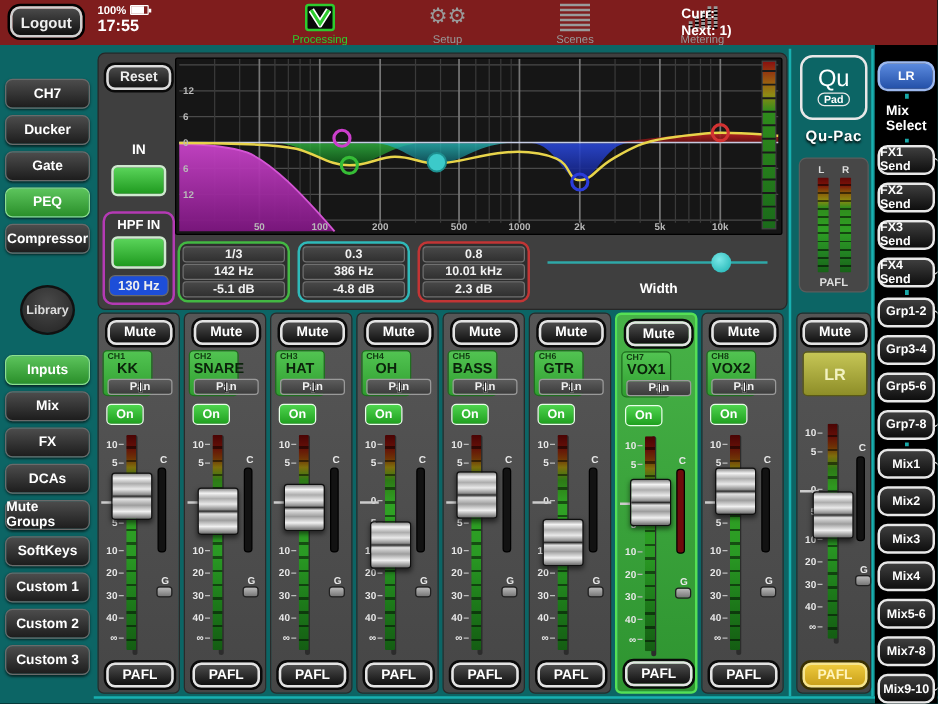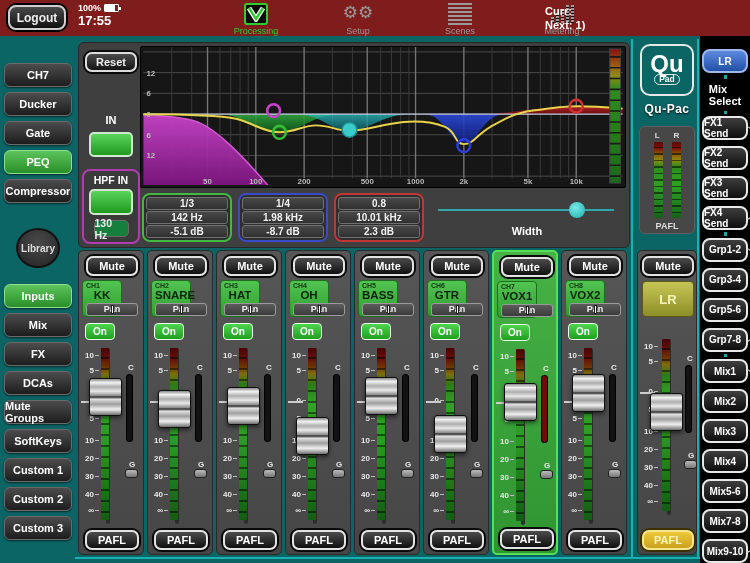--- a/index.html
+++ b/index.html
@@ -50,21 +50,21 @@
     border-radius:6px;display:flex;padding:3px;}
   .left-controls{width:62px;display:flex;flex-direction:column;align-items:center;position:relative;}
   .reset-btn{margin-top:6px;width:52px;height:21px;background:linear-gradient(#4a4a4a,#141414);border:2px solid #dcdcdc;
     border-radius:7px;box-shadow:0 0 0 2px #0a0a0a;color:#eee;font-size:11px;font-weight:bold;display:flex;align-items:center;justify-content:center;}
   .in-label{margin-top:42px;color:#fff;font-size:11px;font-weight:bold;}
   .btn-green-sq{width:44px;height:26px;margin-top:6px;background:linear-gradient(#5ad45a,#1f9a1f);border:2px solid #cfe9cf;border-radius:5px;}
   .hpf-box{margin-top:12px;width:58px;border:2px solid #b43ab4;border-radius:8px;background:#3a3a3a;
     display:flex;flex-direction:column;align-items:center;padding:3px 0 5px;}
   .hpf-box .hlab{color:#fff;font-size:10.5px;font-weight:bold;}
   .hpf-box .btn-green-sq{margin-top:3px;}
-  .hpf-val{margin-top:5px;width:35px;height:17px;background:#15803d;border:1px solid #6a6a6a;border-radius:5px;
+  .hpf-val{margin-top:5px;width:48px;height:17px;background:#1d4ed8;border:1px solid #6a6a6a;border-radius:5px;
     color:#eee;font-size:10.5px;font-weight:bold;display:flex;align-items:center;justify-content:center;}
 
   .eq-wrap{flex:1;display:flex;flex-direction:column;}
   .eq-svg{background:#161616;border:1px solid #000;border-radius:2px;}
   .band-row{height:56px;display:flex;align-items:center;padding:5px 2px 2px 2px;gap:6px;}
   .band-btn{width:90px;height:49px;border:2px solid #888;border-radius:8px;background:#2e2e2e;
     display:flex;flex-direction:column;gap:1px;padding:2px;}
   .band-cell{flex:1;background:linear-gradient(#484848,#303030);border:1px solid #707070;border-radius:3px;
     color:#f0f0f0;font-size:10px;font-weight:bold;display:flex;align-items:center;justify-content:center;line-height:1;}
   .width-zone{flex:1;position:relative;height:49px;}
@@ -109,21 +109,21 @@
   .gbtn{position:absolute;left:46px;top:123px;width:13px;height:9px;background:linear-gradient(#bbb,#777);border:1px solid #222;border-radius:3px;}
   .pafl-btn{position:absolute;left:6px;bottom:4px;width:54px;height:20px;background:linear-gradient(#4c4c4c,#101010);
     border:2px solid #e3e3e3;border-radius:7px;box-shadow:0 0 0 2px #0a0a0a;color:#fff;font-size:11px;font-weight:bold;
     display:flex;align-items:center;justify-content:center;}
   .pafl-btn.yellow{background:linear-gradient(#edc93c,#caa11c);border-color:#f7e58d;color:#fff4bc;box-shadow:0 0 0 2px #3a3000;}
 
   
   .qupad-col{position:absolute;left:637px;top:0;width:60px;height:527px;}
   .qlogo{margin:8px auto 0;width:54px;height:52px;border:2px solid #e8e8e8;border-radius:10px;background:#0c6565;
     display:flex;flex-direction:column;align-items:center;justify-content:center;color:#fff;}
-  .qlogo .qu{font-size:24px;font-weight:bold;line-height:18px;}
+  .qlogo .qu{font-size:19px;font-weight:normal;line-height:18px;}
   .qlogo .pad{font-size:8.5px;font-weight:bold;border:1.5px solid #e8e8e8;border-radius:6px;padding:0 4px;line-height:9px;margin-top:1px;}
   .qupac{text-align:center;color:#fff;font-size:12px;font-weight:bold;margin-top:6px;letter-spacing:.5px;text-shadow:0 1px 2px #000;}
   .meter-panel{margin:10px auto 0;width:56px;height:108px;background:#474747;border:1px solid #5c5c5c;border-radius:6px;
     position:relative;}
   .mlabels{display:flex;justify-content:center;gap:14px;color:#ddd;font-size:8px;font-weight:bold;padding-top:4px;}
   .mbars{display:flex;justify-content:center;gap:9px;margin-top:2px;}
   .mbar{width:9px;height:76px;border-radius:1px;
     background:
       repeating-linear-gradient(180deg,transparent 0 5px,rgba(0,0,0,.55) 5px 6.5px),
       linear-gradient(180deg,#5e0808 0%,#7c1208 8%,#8a5a0a 16%,#8f8a10 24%,#2f8c1c 32%,#2fa024 55%,#228222 80%,#176117 100%);}
@@ -349,24 +349,24 @@
             <text x="439" y="139" text-anchor="middle">10k</text>
           </g>
       </svg>
       <div class="band-row" id="band-row">
 
       <div class="band-btn" style="border-color: rgb(67, 184, 67);">
             <div class="band-cell">1/3</div>
             <div class="band-cell">142 Hz</div>
             <div class="band-cell">-5.1 dB</div>
           </div>
-          <div class="band-btn" style="border-color: rgb(58, 74, 200);">
-            <div class="band-cell">1/4</div>
-            <div class="band-cell">1.98 kHz</div>
-            <div class="band-cell">-8.7 dB</div>
+          <div class="band-btn" style="border-color: rgb(47, 185, 185);">
+            <div class="band-cell">0.3</div>
+            <div class="band-cell">386 Hz</div>
+            <div class="band-cell">-4.8 dB</div>
           </div>
           <div class="band-btn" style="border-color: rgb(194, 53, 53);">
             <div class="band-cell">0.8</div>
             <div class="band-cell">10.01 kHz</div>
             <div class="band-cell">2.3 dB</div>
           </div>
           <div class="width-zone">
             <div class="width-line"></div>
             <div class="width-knob" style="left: calc(76% - 8px);"></div>
             <div class="width-lbl">Width</div>

